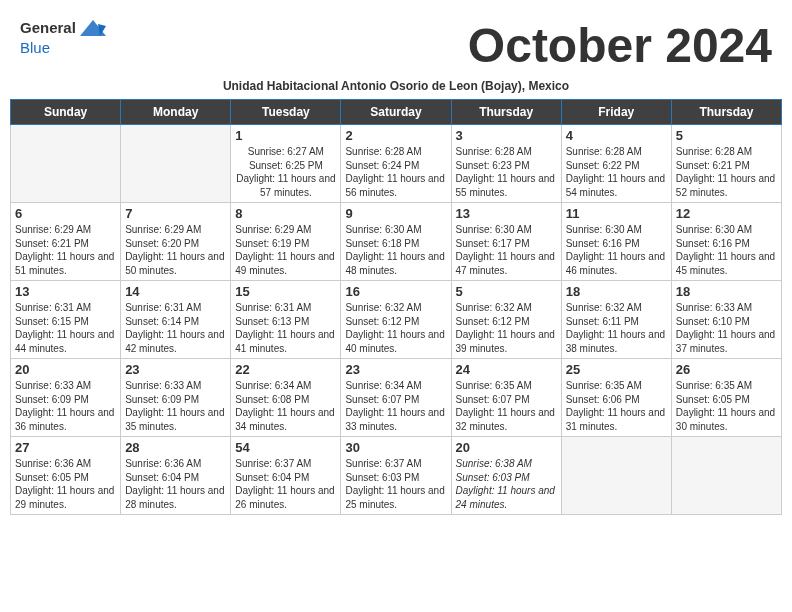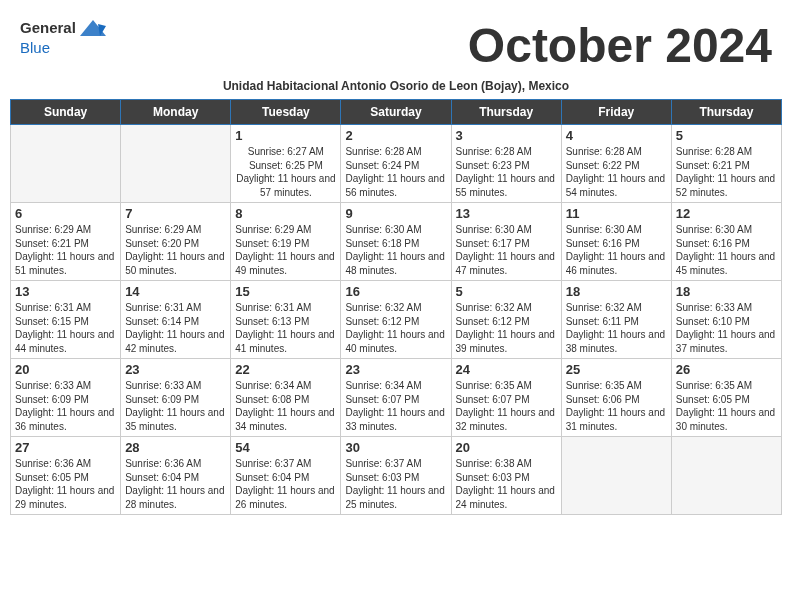--- a/index.html
+++ b/index.html
@@ -292,21 +292,21 @@
 Daylight: 11 hours and 26 minutes.</div>
         </td>
         <td>
           <span class="day-num">30</span>
           <div class="day-info" style="white-space: pre-line;">Sunrise: 6:37 AM
 Sunset: 6:03 PM
 Daylight: 11 hours and 25 minutes.</div>
         </td>
         <td>
           <span class="day-num">20</span>
-          <div class="day-info" style="white-space: pre-line;">Sunrise: 6:38 AM
+          <div class="day-info" style="white-space: pre-line; font-style: italic;">Sunrise: 6:38 AM
 Sunset: 6:03 PM
 Daylight: 11 hours and 24 minutes.</div>
         </td>
         <td class="empty"></td>
         <td class="empty"></td>
       </tr>
     </tbody>
 </table>
 
 </body></html>

